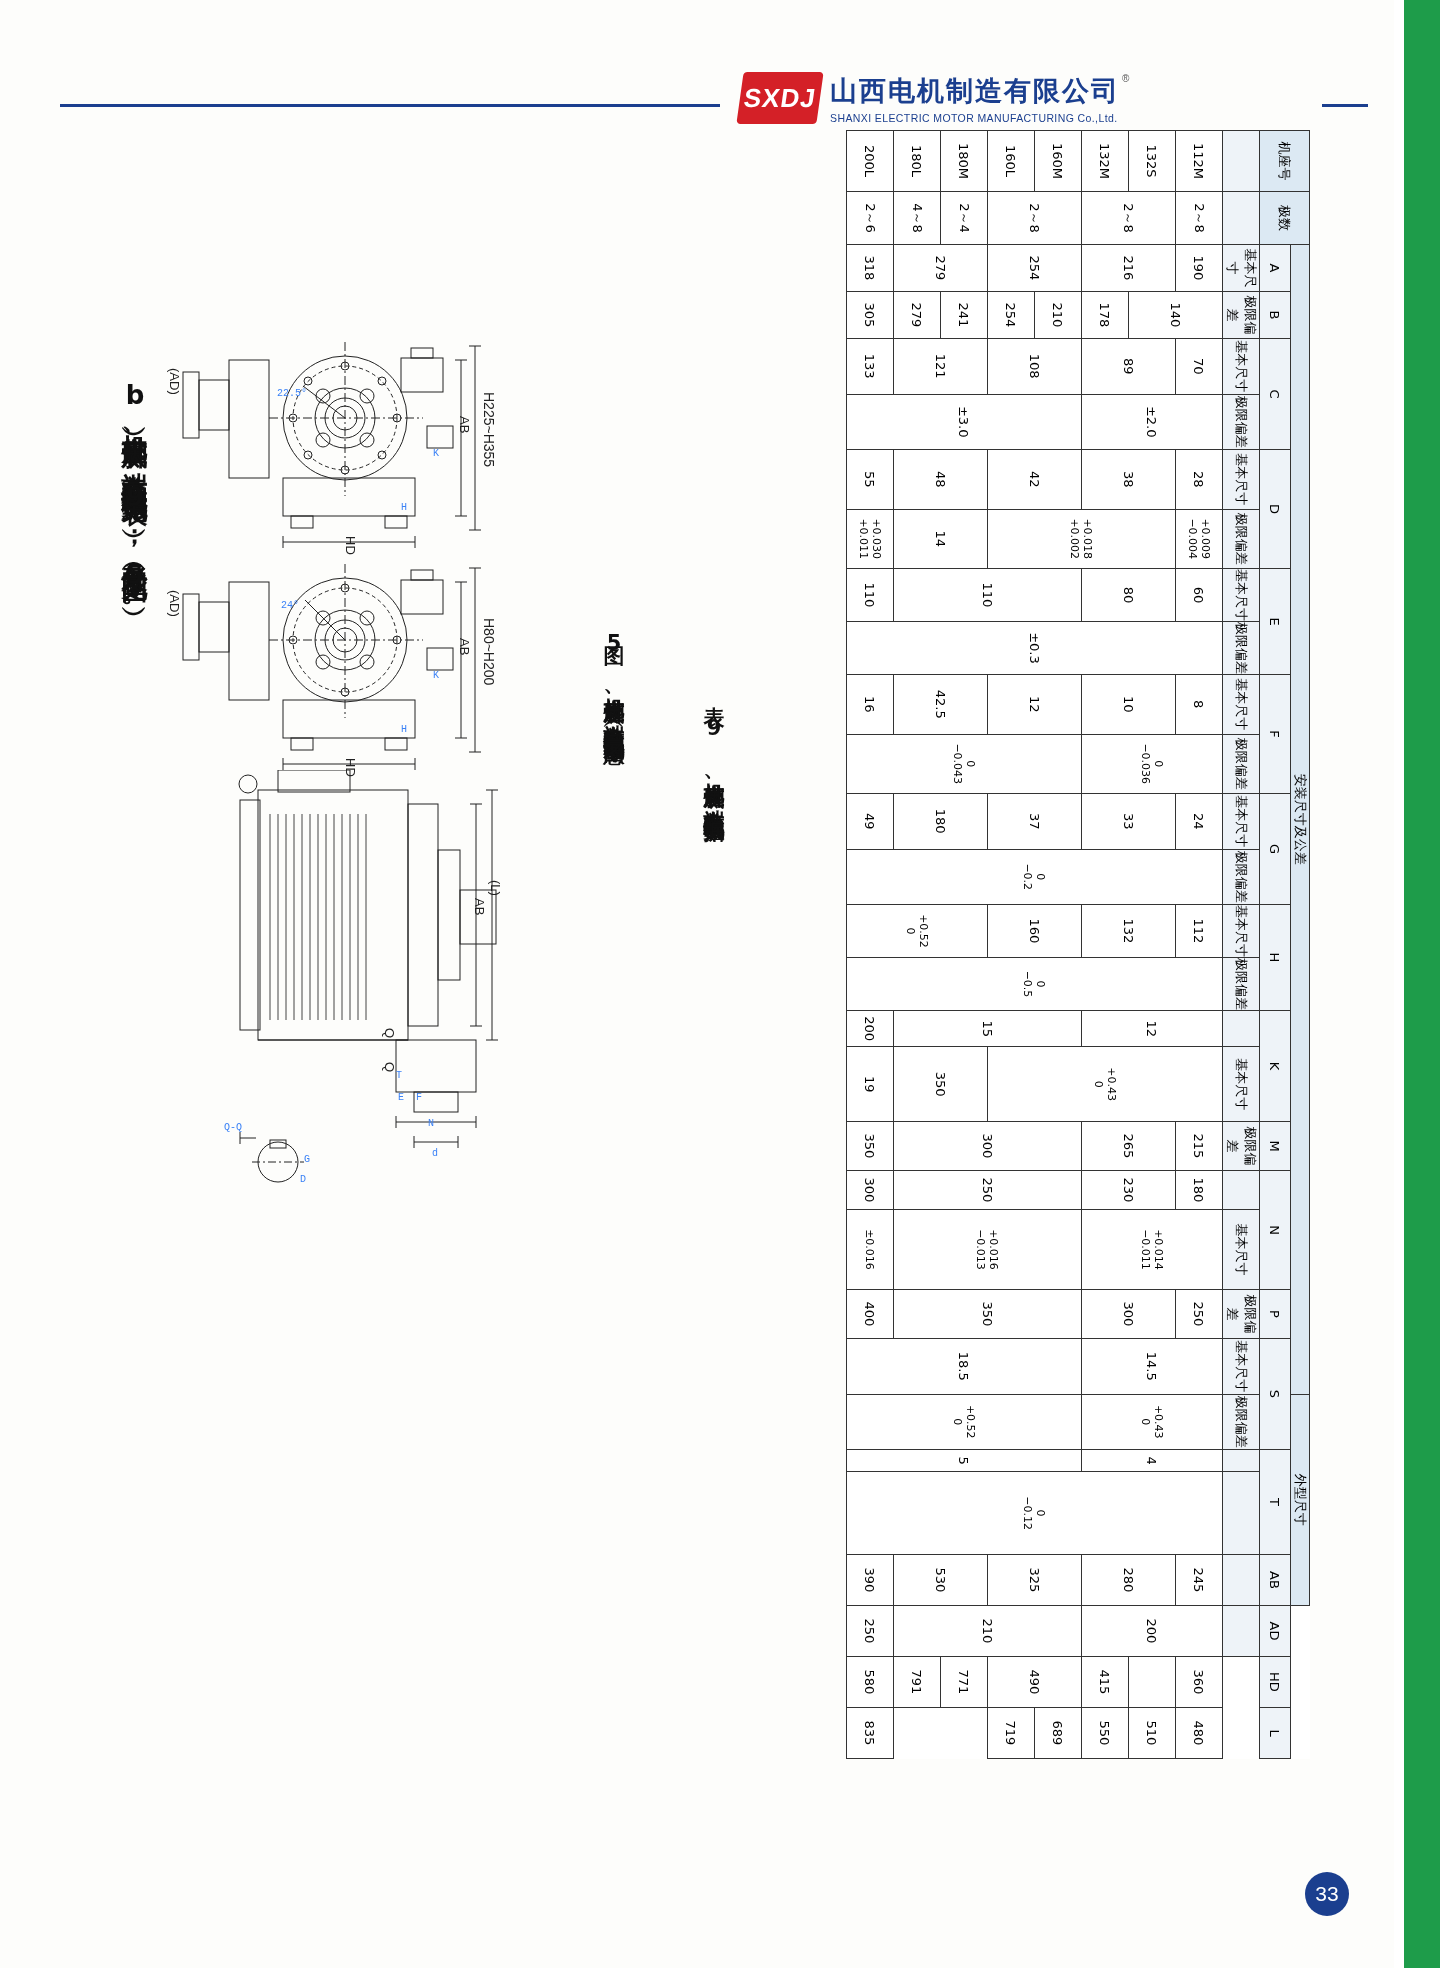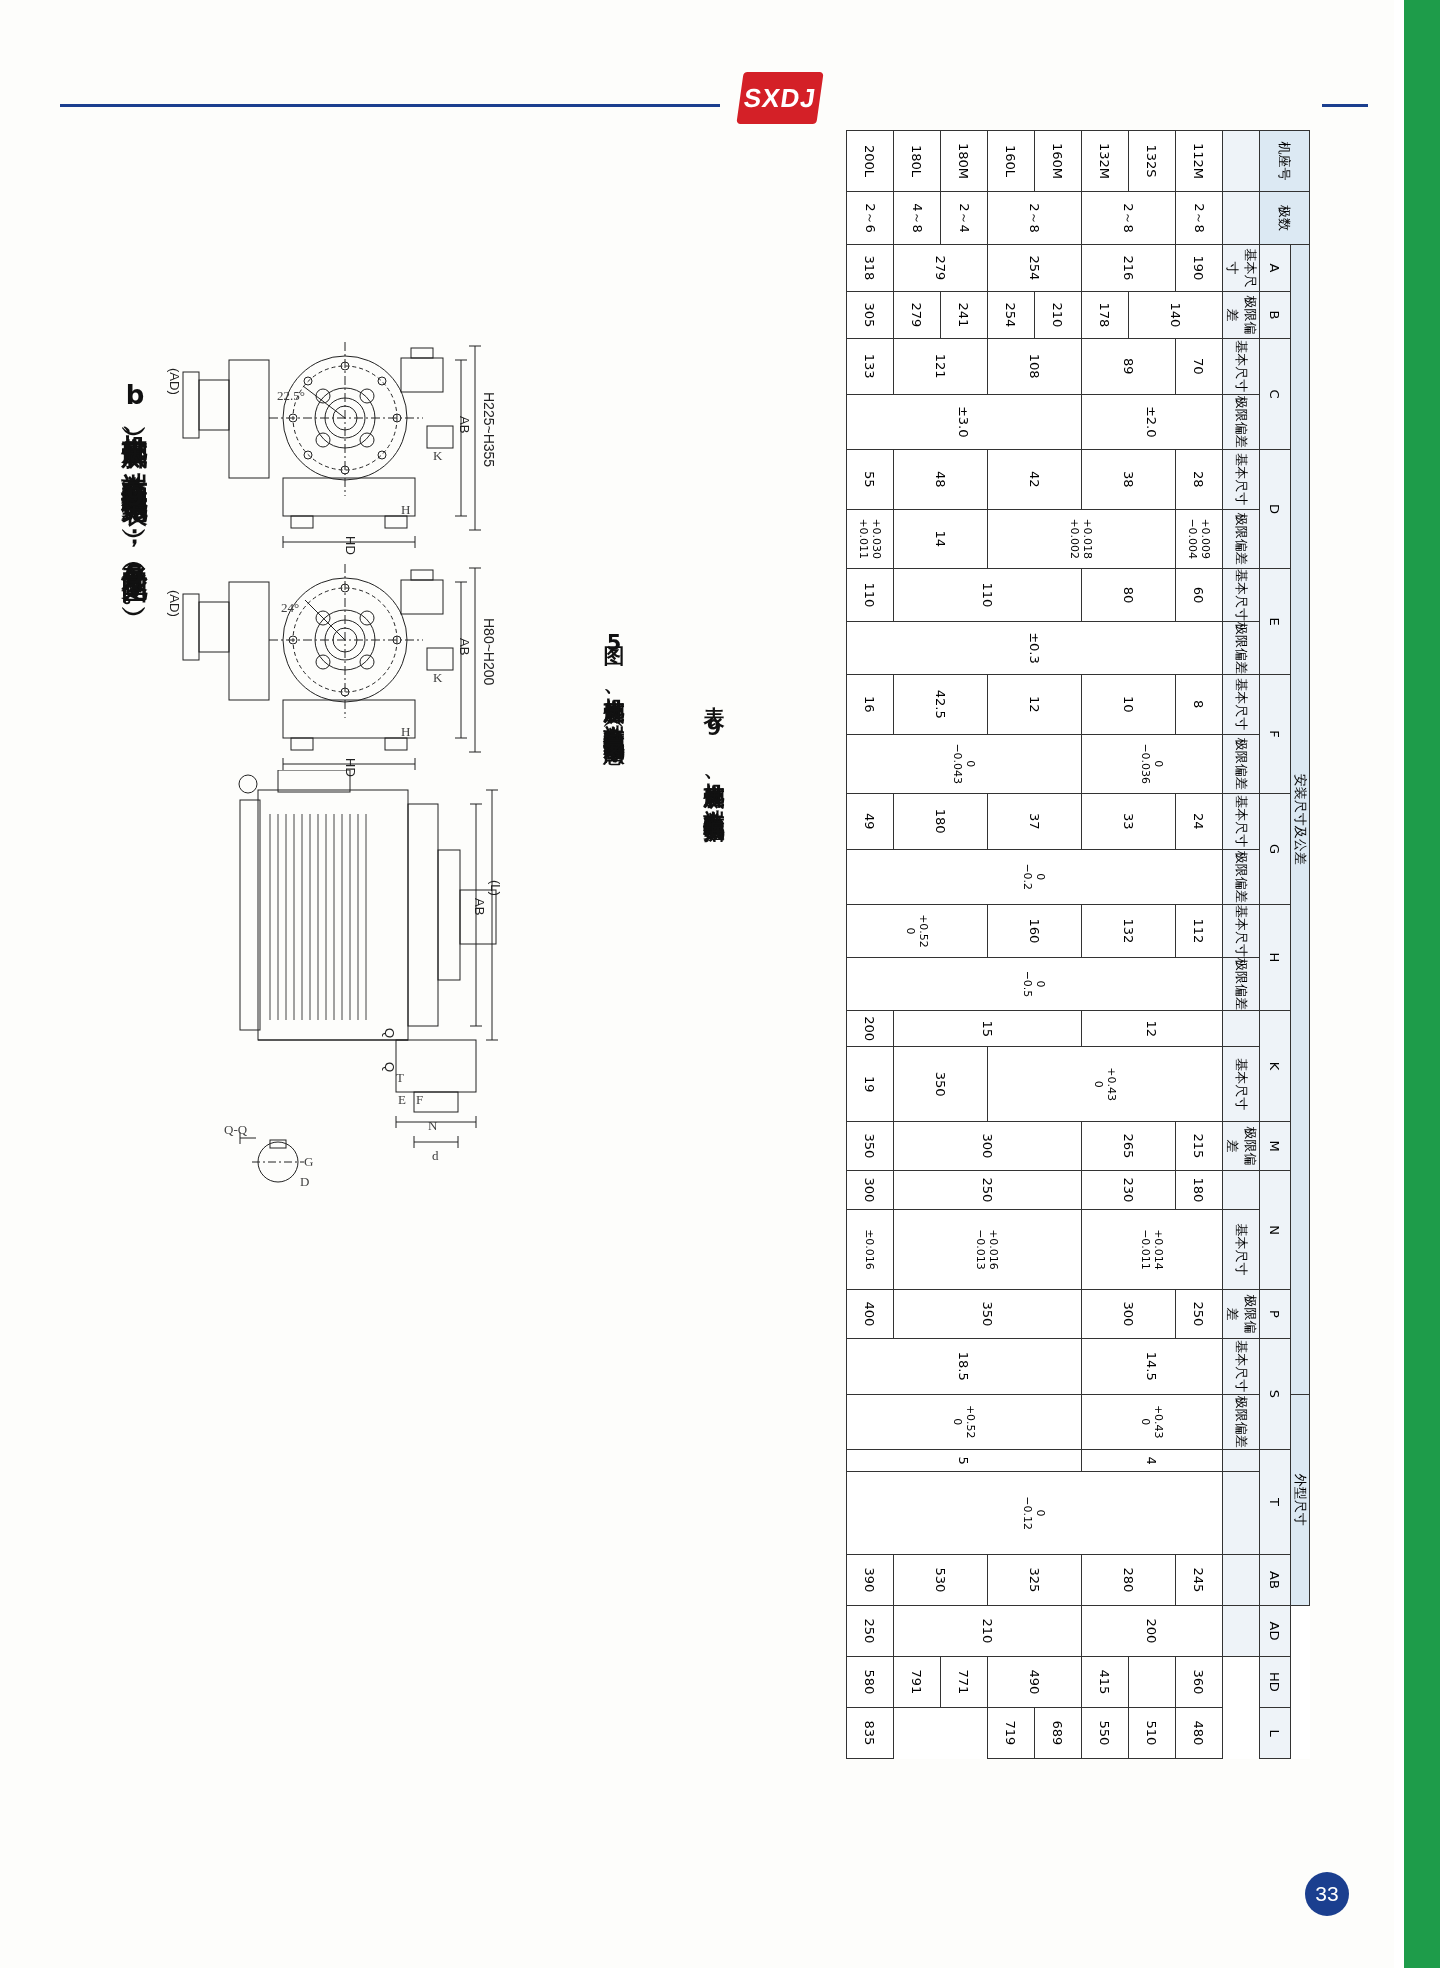--- a/index.html
+++ b/index.html
@@ -73,22 +73,22 @@
   #table9-caption {
     position:absolute; left:700px; top:690px;
     font-size:21px; font-weight:bold; letter-spacing:1px;
   }
   
   .drawing {
     position:absolute;
     border:0;
   }
   .dwg-label {
-    position:absolute; font-size:13px; color:#404040;
-    font-family:Liberation Serif, serif;
+    position:absolute; font-size:10px; color:#3b82f6;
+    font-family:Liberation Mono, monospace;
   }
   .vlabel {
     writing-mode:vertical-rl; font-size:13px; color:#222;
     font-family:"Liberation Sans", sans-serif; white-space:nowrap;
   }
   
   #table-wrap {
     position:absolute;
     left:735px; top:148px;
     width:1645px; height:620px;
@@ -127,20 +127,27 @@
 <div class="page">
 
   <div class="right-bar"></div>
   <div class="right-bar-inner"></div>
 
   <div class="header">
     <div class="header-rule"></div>
     <div class="header-rule2"></div>
     <div class="logo-wrap">
       <div class="logo-mark">SXDJ</div>
+      <div>
+        <div style="display:flex;align-items:flex-start;">
+          <span class="logo-cn">山西电机制造有限公司</span>
+          <span class="logo-reg">®</span>
+        </div>
+        <div class="logo-en">SHANXI ELECTRIC MOTOR MANUFACTURING Co.,Ltd.</div>
+      </div>
     </div>
   </div>
 
   <div id="caption-b" class="vtext">b）机座带底脚、端盖上有凸缘的电动机数据（见表9）；外形尺寸图（见图5）。</div>
 
   <div id="fig5-caption" class="vtext">图5 机座带底脚、端盖上有凸缘（带通孔）的电动机尺寸示意图</div>
 
   <div id="table9-caption" class="vtext">表 9 机座带底脚、端盖上有凸缘的电动机数据</div>
 
   <div class="drawing" style="left:165px; top:330px; width:330px; height:230px;">

